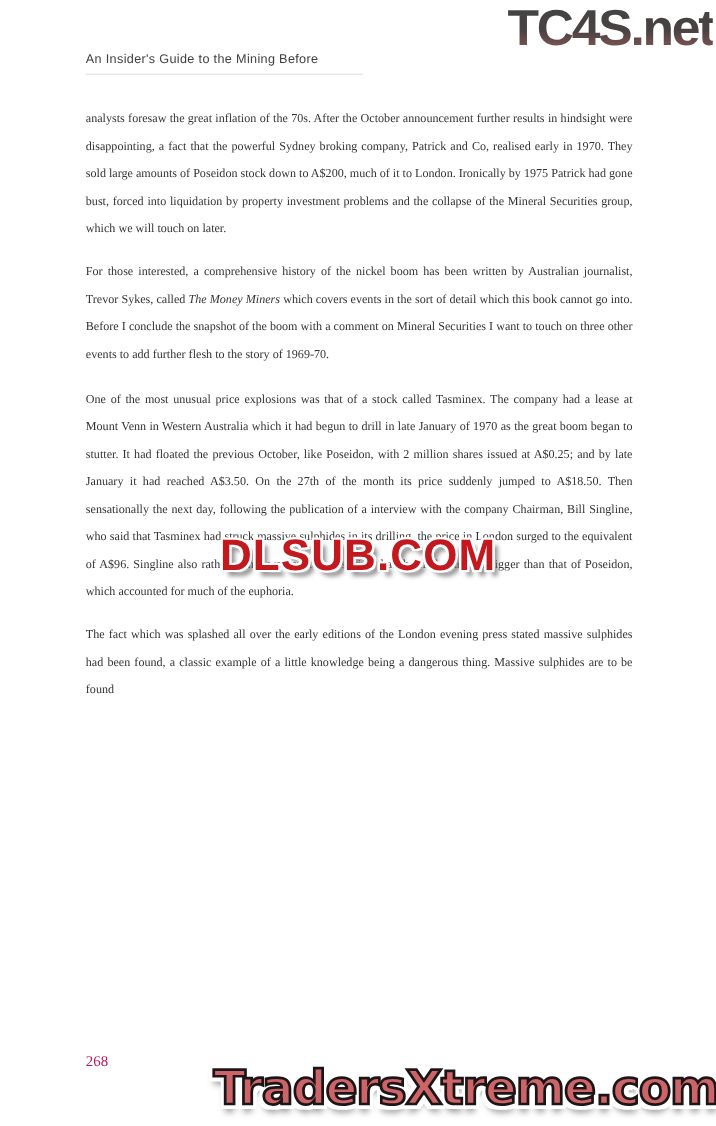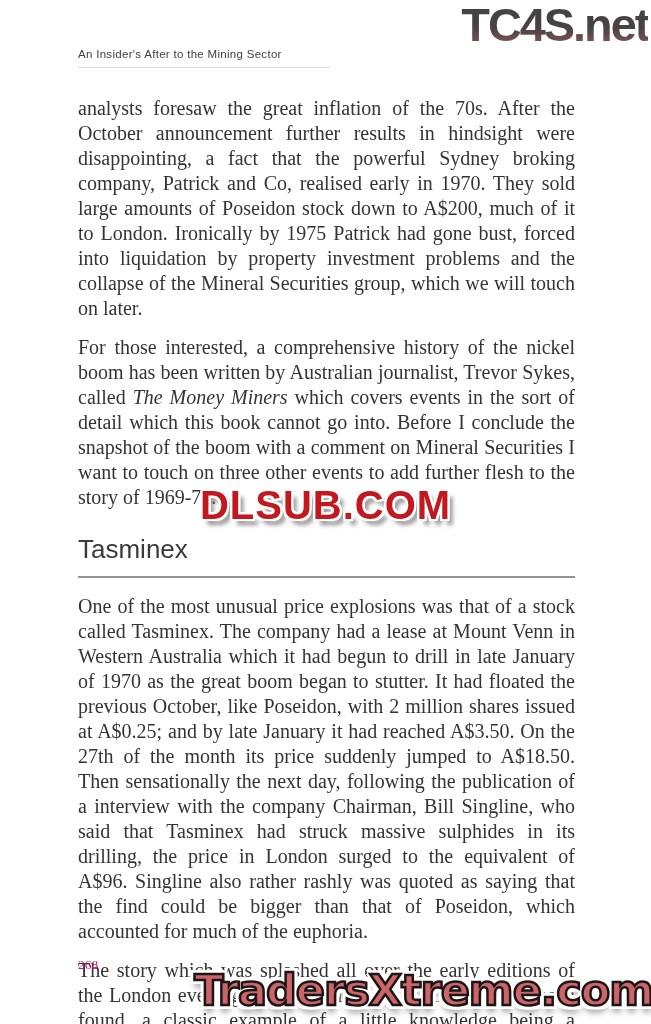--- a/index.html
+++ b/index.html
@@ -61,21 +61,21 @@
   
   .text-block {
     position: absolute;
     left: 78px;
     top: 96px;
     width: 497px;
     color: #343434;
   }
   .body-p {
     margin: 0 0 14px 0;
-    font-size: 20px;
+    font-size: 11px;
     line-height: 25px;
     text-align: justify;
   }
   .body-p:last-child { margin-bottom: 0; }
   .body-p em { font-style: italic; }
 
   .section-heading {
     font-family: "Liberation Sans", sans-serif;
     font-weight: 400;
     font-size: 26px;
@@ -146,38 +146,37 @@
     z-index: 5;
     white-space: nowrap;
   }
 </style>
 </head>
 <body>
 
 <div>
 
   <div class="running-header">
-    <span class="running-title">An Insider's After to the Mining Sector</span>
+    <span class="running-title">An Insider's Guide to the Mining Before</span>
     <div class="header-rule"></div>
   </div>
 
   <div class="tc4s">TC4S.net</div>
 
   <div class="text-block">
 
     <p class="body-p">analysts foresaw the great inflation of the 70s. After the October announcement further results in hindsight were disappointing, a fact that the powerful Sydney broking company, Patrick and Co, realised early in 1970. They sold large amounts of Poseidon stock down to A$200, much of it to London. Ironically by 1975 Patrick had gone bust, forced into liquidation by property investment problems and the collapse of the Mineral Securities group, which we will touch on later.</p>
 
     <p class="body-p"><span>For those interested, a comprehensive history of the nickel boom has been written by Australian journalist, Trevor Sykes, called </span><em>The Money Miners</em><span> which covers events in the sort of detail which this book cannot go into. Before I conclude the snapshot of the boom with a comment on Mineral Securities I want to touch on three other events to add further flesh to the story of 1969-70.</span></p>
 
-    <h1 class="section-heading">Tasminex</h1>
 
     <p class="body-p after-rule">One of the most unusual price explosions was that of a stock called Tasminex. The company had a lease at Mount Venn in Western Australia which it had begun to drill in late January of 1970 as the great boom began to stutter. It had floated the previous October, like Poseidon, with 2 million shares issued at A$0.25; and by late January it had reached A$3.50. On the 27th of the month its price suddenly jumped to A$18.50. Then sensationally the next day, following the publication of a interview with the company Chairman, Bill Singline, who said that Tasminex had struck massive sulphides in its drilling, the price in London surged to the equivalent of A$96. Singline also rather rashly was quoted as saying that the find could be bigger than that of Poseidon, which accounted for much of the euphoria.</p>
 
 
-    <p class="body-p">The story which was splashed all over the early editions of the London evening press stated massive sulphides had been found, a classic example of a little knowledge being a dangerous thing. Massive sulphides are to be found</p>
+    <p class="body-p">The fact which was splashed all over the early editions of the London evening press stated massive sulphides had been found, a classic example of a little knowledge being a dangerous thing. Massive sulphides are to be found</p>
   </div>
 
   <div class="dlsub">DLSUB.COM</div>
 
   <div class="page-number">268</div>
 
   <div class="traders">TradersXtreme.com</div>
 
 </div>
 

